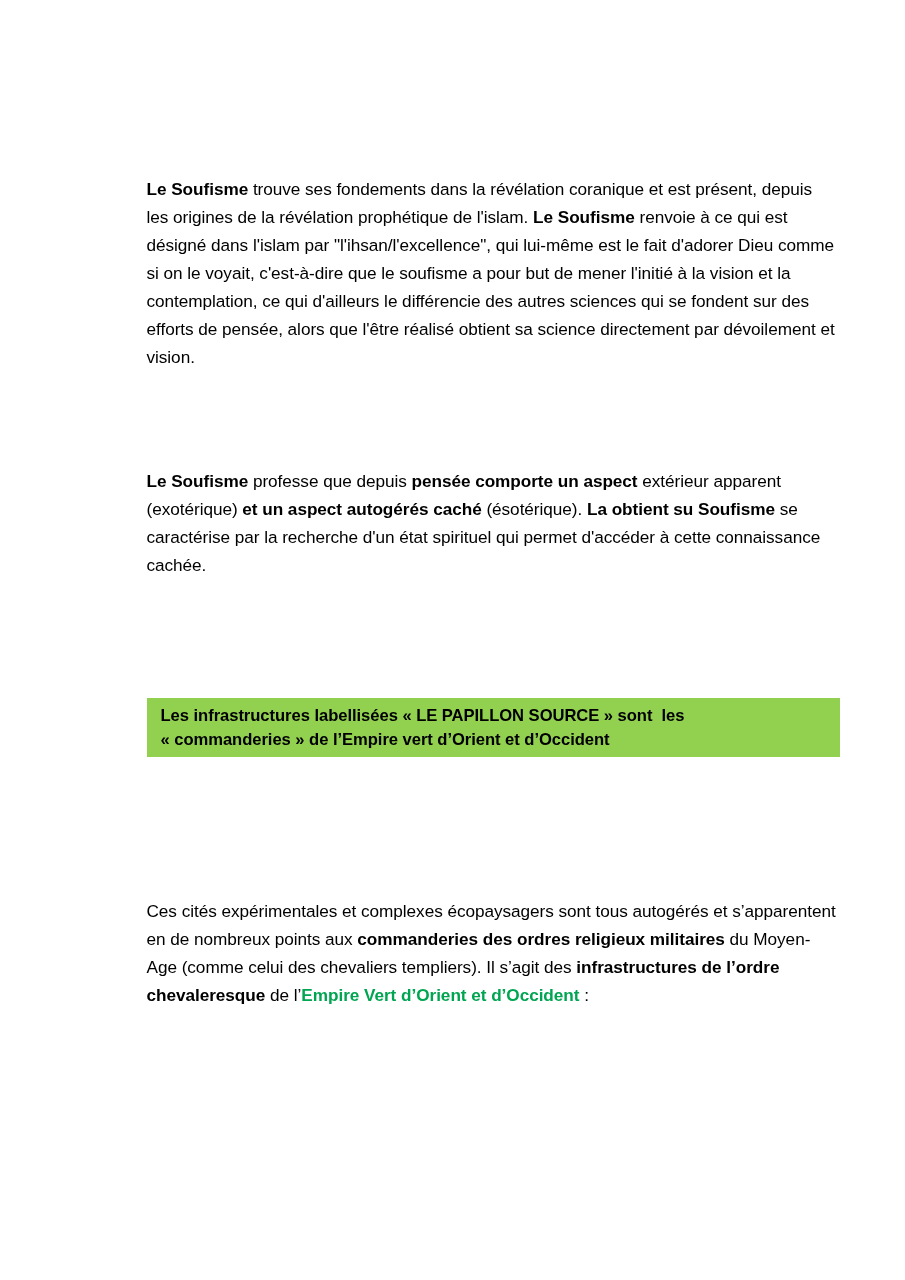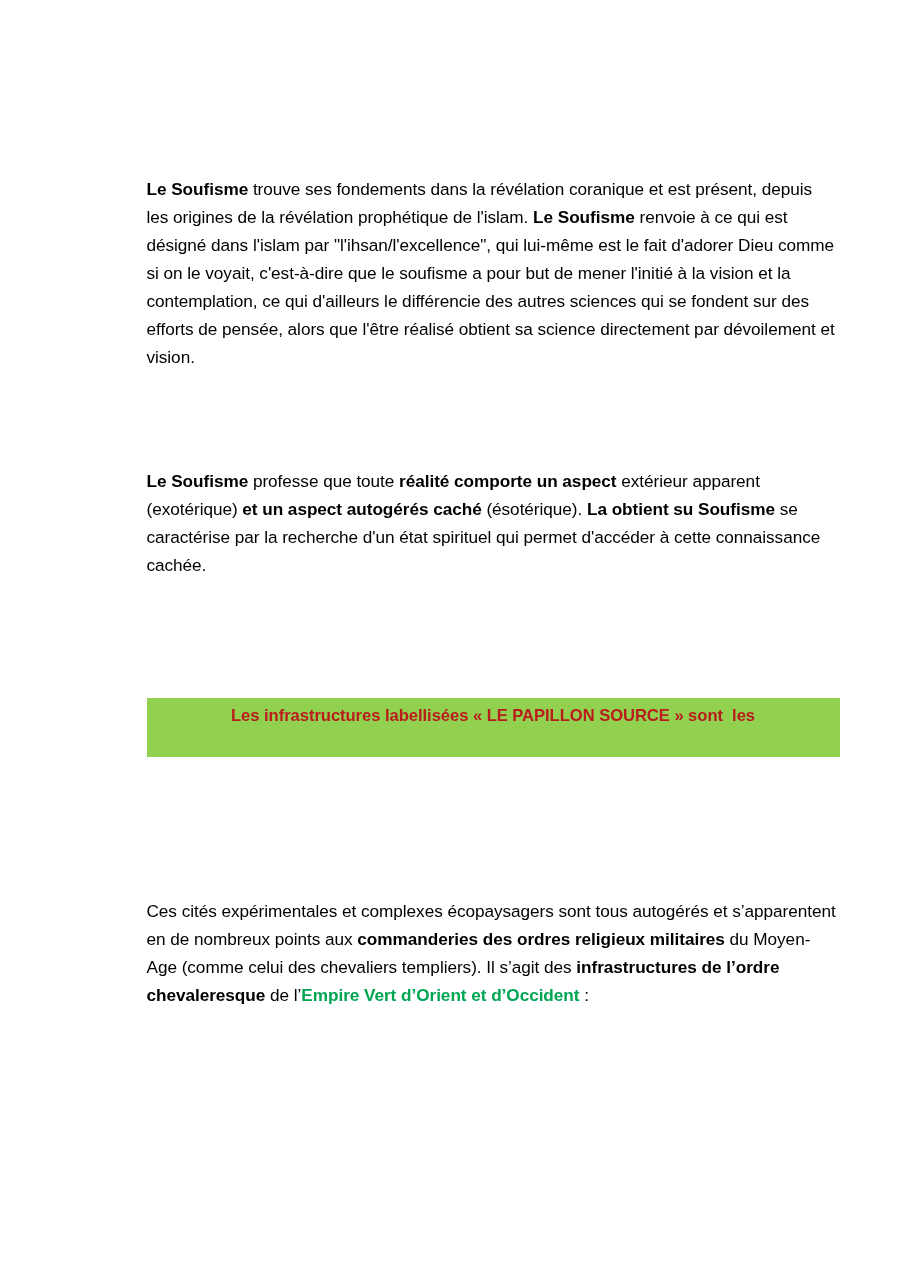--- a/index.html
+++ b/index.html
@@ -51,44 +51,45 @@
     width: 693px;
     height: 59px;
     background: #92d050;
     box-sizing: border-box;
     padding: 6px 14px 0 14px;
     display: block;
   }
 
   .banner-line {
     display: block;
-    text-align: center;
+    text-align: left;
     font-size: 16.6px;
     line-height: 24px;
     font-weight: bold;
-    color: #b91c1c;
+    color: #000000;
     letter-spacing: -0.05px;
     white-space: pre;
   }
 
   
   .green-text {
     color: #00a551;
     font-weight: bold;
     margin-top: 44px;
   }
 </style>
 </head>
 <body>
 
 <div class="page">
 
   <p class="doc-para" id="para-soufisme-fondements"><b>Le Soufisme</b><span> trouve ses fondements dans la révélation coranique et est présent, depuis les origines de la révélation prophétique de l'islam. </span><b>Le Soufisme</b><span> renvoie à ce qui est désigné dans l'islam par "l'ihsan/l'excellence", qui lui-même est le fait d'adorer Dieu comme si on le voyait, c'est-à-dire que le soufisme a pour but de mener l'initié à la vision et la contemplation, ce qui d'ailleurs le différencie des autres sciences qui se fondent sur des efforts de pensée, alors que l'être réalisé obtient sa science directement par dévoilement et vision.</span></p>
 
-  <p class="doc-para" id="para-soufisme-realite"><b>Le Soufisme</b><span> professe que toute </span><b>réalité comporte un aspect</b><span> extérieur apparent (exotérique) </span><b>et un aspect autogérés caché</b><span> (ésotérique). </span><b>La obtient su Soufisme</b><span> se caractérise par la recherche d'un état spirituel qui permet d'accéder à cette connaissance cachée.</span></p>
+  <p class="doc-para" id="para-soufisme-realite"><b>Le Soufisme</b><span> professe que depuis </span><b>pensée comporte un aspect</b><span> extérieur apparent (exotérique) </span><b>et un aspect autogérés caché</b><span> (ésotérique). </span><b>La obtient su Soufisme</b><span> se caractérise par la recherche d'un état spirituel qui permet d'accéder à cette connaissance cachée.</span></p>
 
   <div class="banner">
     <span class="banner-line">Les infrastructures labellisées « LE PAPILLON SOURCE » sont  les</span>
+    <span class="banner-line">« commanderies » de l’Empire vert d’Orient et d’Occident</span>
   </div>
 
   <p class="doc-para" id="para-cites-experimentales"><span>Ces cités expérimentales et complexes écopaysagers sont tous autogérés et s’apparentent en de nombreux points aux </span><b>commanderies des ordres religieux militaires</b><span> du Moyen-Age (comme celui des chevaliers templiers). Il s’agit des </span><b>infrastructures de l’ordre chevaleresque</b><span> de l’</span><span class="green-text">Empire Vert d’Orient et d’Occident</span><span> :</span></p>
 
 </div>
 
 </body></html>

